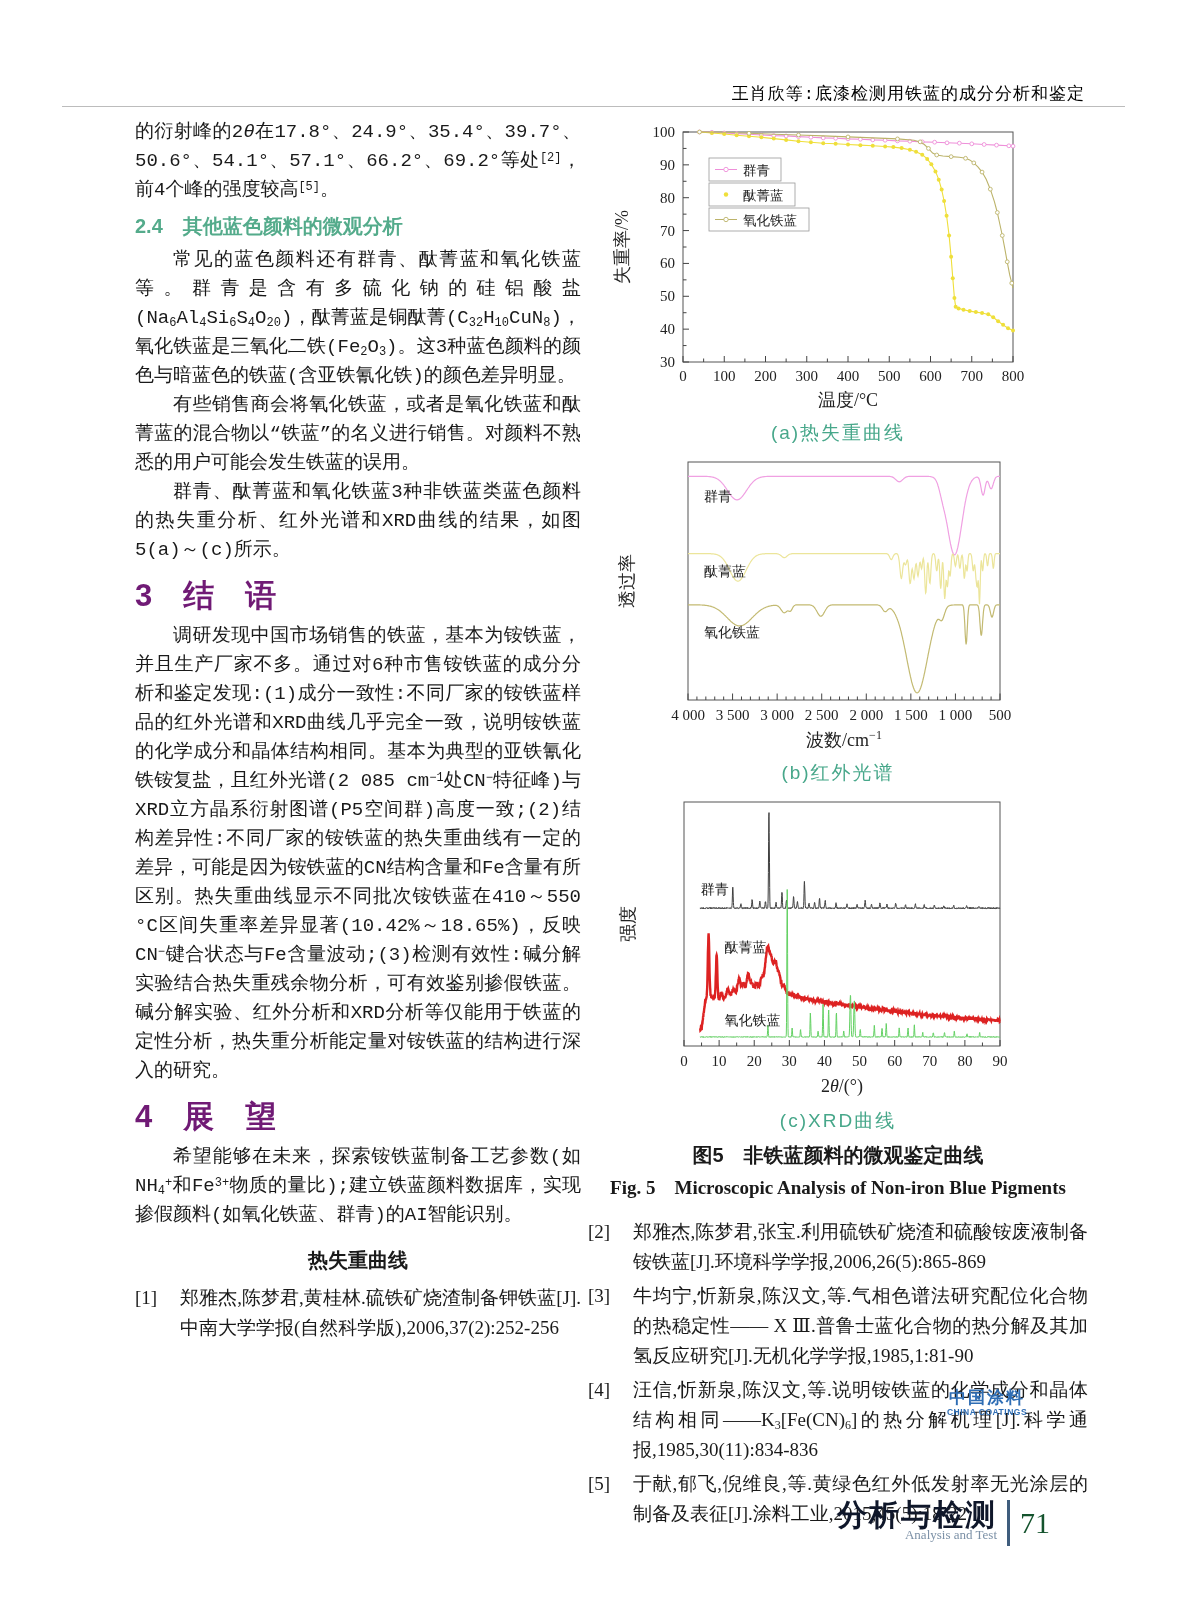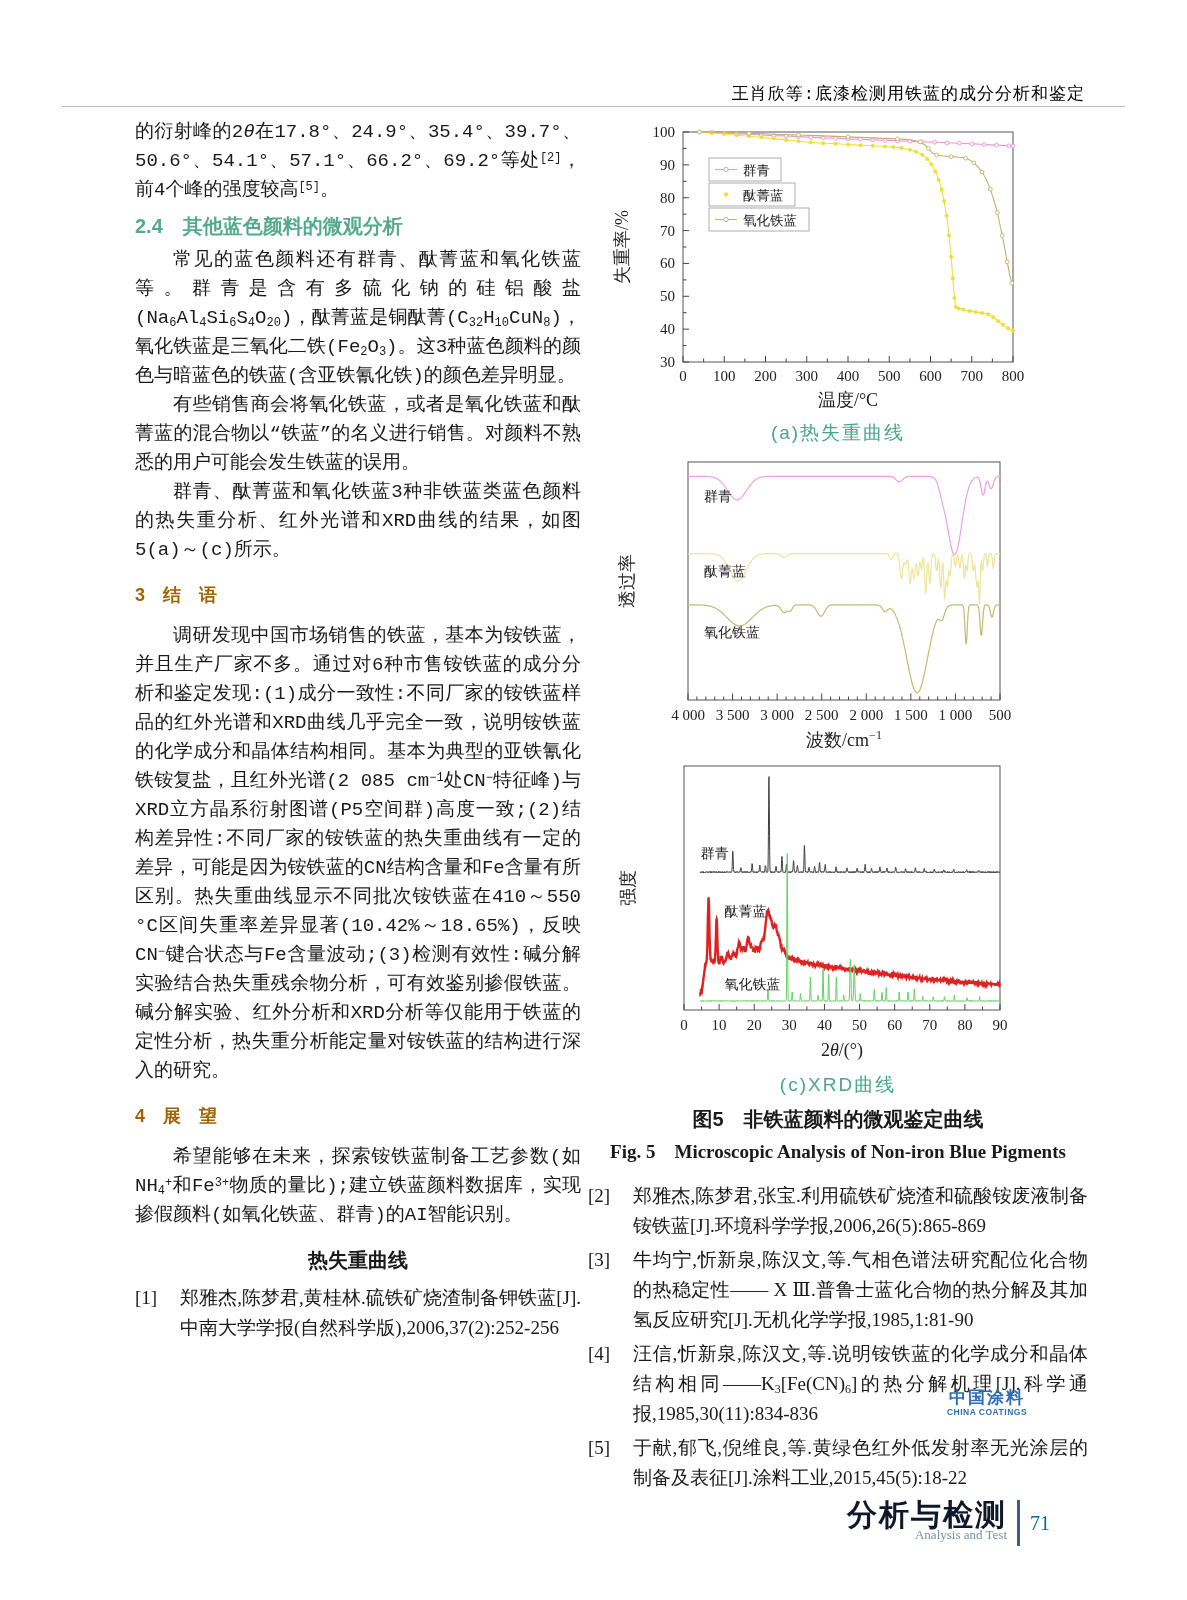--- a/index.html
+++ b/index.html
@@ -11,22 +11,22 @@
 
   .col-left{position:absolute;left:135px;top:118px;width:446px;font-size:19px;line-height:29px;text-align:justify;}
   .col-left p{margin:0;text-indent:2em;font-family:Liberation Mono, monospace;}
   .col-left p.no-indent{text-indent:0;}
   sup{font-size:12px;line-height:0;vertical-align:5px;}
   sub{font-size:12px;line-height:0;vertical-align:-3px;}
   .it{font-style:italic;}
 
   .h-sub{color:#54ab8b;font-family:"Liberation Sans","DejaVu Sans",sans-serif;
         font-weight:bold;font-size:20px;margin:7px 0 5px;}
-  .h-main{color:#a16207;font-family:"Liberation Sans","DejaVu Sans",sans-serif;
-        font-weight:bold;font-size:18px;margin:16px 0 12px;}
+  .h-main{color:#701a75;font-family:"Liberation Sans","DejaVu Sans",sans-serif;
+        font-weight:bold;font-size:31px;margin:16px 0 12px;}
   .refs-heading{text-align:center;font-family:"Liberation Sans","DejaVu Sans",sans-serif;
         font-weight:bold;font-size:20px;margin:16px 0 8px;text-indent:0;}
   .ref{position:relative;padding-left:45px;line-height:30px;margin-bottom:4px;}
   .ref .num{position:absolute;left:0;top:0;}
 
   .col-right{position:absolute;left:588px;top:122px;width:500px;}
   svg.chart{display:block;margin:0 auto;}
   .chart-cap{text-align:center;color:#47a78a;font-size:19px;letter-spacing:2px;
         font-family:"Liberation Sans","DejaVu Sans",sans-serif;margin:2px 0 8px;}
   .figcap-cn{text-align:center;font-weight:bold;font-size:20px;
@@ -38,21 +38,21 @@
         font-family:"Liberation Sans","DejaVu Sans",sans-serif;}
   .logo-cn{font-size:17px;font-weight:bold;letter-spacing:2px;line-height:19px;}
   .logo-en{font-size:8.5px;font-weight:bold;letter-spacing:0.5px;line-height:10px;}
 
   .footer{position:absolute;top:1500px;right:137px;display:flex;align-items:center;}
   .footer-txt{text-align:right;margin-right:10px;}
   .footer-cn{font-size:30px;font-weight:bold;color:#0f172a;letter-spacing:2px;
         font-family:"Liberation Sans","DejaVu Sans",sans-serif;line-height:24px;}
   .footer-en{font-size:13px;color:#7b90a6;line-height:16px;}
   .footer-bar{width:3px;height:46px;background:#3f5d7d;margin-right:10px;}
-  .footer-num{font-size:20px;color:#0369a1;}
+  .footer-num{font-size:30px;color:#14532d;}
 </style>
 </head>
 <body>
 
 <div class="page">
 
   <div class="running-head">王肖欣等:底漆检测用铁蓝的成分分析和鉴定</div>
   <div class="head-rule"></div>
 
   <div class="col-left">
@@ -279,20 +279,21 @@
         <line x1="108.91428571428571" y1="246" x2="108.91428571428571" y2="242.5" stroke="#444"></line>
         <text x="256" y="292" text-anchor="middle" font-size="18" fill="#222" font-family="'Liberation Serif','DejaVu Serif',serif"><tspan>波数/cm</tspan><tspan dy="-7" font-size="12">−1</tspan></text>
         <text x="0" y="0" font-size="18" text-anchor="middle" fill="#222" font-family="'Liberation Serif','DejaVu Serif',serif" transform="translate(45,127) rotate(-90)">透过率</text>
         <path d="M100.0 22.3L100.4 22.3L100.9 22.3L101.3 22.3L101.8 22.3L102.2 22.3L102.7 22.3L103.1 22.3L103.6 22.3L104.0 22.3L104.5 22.3L104.9 22.3L105.3 22.3L105.8 22.3L106.2 22.3L106.7 22.3L107.1 22.3L107.6 22.3L108.0 22.3L108.5 22.3L108.9 22.3L109.4 22.3L109.8 22.3L110.3 22.3L110.7 22.3L111.1 22.3L111.6 22.3L112.0 22.3L112.5 22.3L112.9 22.3L113.4 22.3L113.8 22.3L114.3 22.3L114.7 22.3L115.2 22.3L115.6 22.3L116.0 22.3L116.5 22.3L116.9 22.4L117.4 22.4L117.8 22.4L118.3 22.4L118.7 22.4L119.2 22.4L119.6 22.5L120.1 22.5L120.5 22.5L120.9 22.6L121.4 22.6L121.8 22.7L122.3 22.7L122.7 22.8L123.2 22.8L123.6 22.9L124.1 23.0L124.5 23.1L125.0 23.2L125.4 23.3L125.9 23.4L126.3 23.6L126.7 23.7L127.2 23.9L127.6 24.1L128.1 24.3L128.5 24.5L129.0 24.8L129.4 25.0L129.9 25.3L130.3 25.6L130.8 25.9L131.2 26.3L131.6 26.6L132.1 27.0L132.5 27.4L133.0 27.9L133.4 28.3L133.9 28.8L134.3 29.3L134.8 29.8L135.2 30.4L135.7 30.9L136.1 31.5L136.5 32.1L137.0 32.8L137.4 33.4L137.9 34.0L138.3 34.7L138.8 35.4L139.2 36.0L139.7 36.7L140.1 37.4L140.6 38.1L141.0 38.7L141.5 39.4L141.9 40.0L142.3 40.6L142.8 41.2L143.2 41.8L143.7 42.4L144.1 42.9L144.6 43.4L145.0 43.8L145.5 44.2L145.9 44.6L146.4 44.9L146.8 45.2L147.2 45.4L147.7 45.6L148.1 45.7L148.6 45.8L149.0 45.8L149.5 45.8L149.9 45.7L150.4 45.6L150.8 45.4L151.3 45.2L151.7 44.9L152.1 44.6L152.6 44.2L153.0 43.8L153.5 43.4L153.9 42.9L154.4 42.4L154.8 41.8L155.3 41.2L155.7 40.6L156.2 40.0L156.6 39.4L157.1 38.7L157.5 38.1L157.9 37.4L158.4 36.7L158.8 36.0L159.3 35.4L159.7 34.7L160.2 34.0L160.6 33.4L161.1 32.8L161.5 32.1L162.0 31.5L162.4 30.9L162.8 30.4L163.3 29.8L163.7 29.3L164.2 28.8L164.6 28.3L165.1 27.9L165.5 27.4L166.0 27.0L166.4 26.6L166.9 26.3L167.3 25.9L167.7 25.6L168.2 25.3L168.6 25.0L169.1 24.8L169.5 24.5L170.0 24.3L170.4 24.1L170.9 23.9L171.3 23.7L171.8 23.6L172.2 23.4L172.7 23.3L173.1 23.2L173.5 23.1L174.0 23.0L174.4 22.9L174.9 22.8L175.3 22.8L175.8 22.7L176.2 22.7L176.7 22.6L177.1 22.6L177.6 22.5L178.0 22.5L178.4 22.5L178.9 22.4L179.3 22.4L179.8 22.4L180.2 22.4L180.7 22.4L181.1 22.4L181.6 22.3L182.0 22.3L182.5 22.3L182.9 22.3L183.3 22.3L183.8 22.3L184.2 22.3L184.7 22.3L185.1 22.3L185.6 22.3L186.0 22.3L186.5 22.3L186.9 22.3L187.4 22.3L187.8 22.3L188.3 22.3L188.7 22.3L189.1 22.3L189.6 22.3L190.0 22.3L190.5 22.3L190.9 22.3L191.4 22.3L191.8 22.3L192.3 22.3L192.7 22.3L193.2 22.3L193.6 22.3L194.0 22.3L194.5 22.3L194.9 22.3L195.4 22.3L195.8 22.3L196.3 22.3L196.7 22.3L197.2 22.3L197.6 22.3L198.1 22.3L198.5 22.3L198.9 22.3L199.4 22.3L199.8 22.3L200.3 22.3L200.7 22.3L201.2 22.3L201.6 22.3L202.1 22.3L202.5 22.3L203.0 22.3L203.4 22.3L203.9 22.3L204.3 22.3L204.7 22.3L205.2 22.3L205.6 22.3L206.1 22.3L206.5 22.3L207.0 22.3L207.4 22.3L207.9 22.3L208.3 22.3L208.8 22.3L209.2 22.3L209.6 22.3L210.1 22.3L210.5 22.3L211.0 22.3L211.4 22.3L211.9 22.3L212.3 22.3L212.8 22.3L213.2 22.3L213.7 22.3L214.1 22.3L214.5 22.3L215.0 22.3L215.4 22.3L215.9 22.3L216.3 22.3L216.8 22.3L217.2 22.3L217.7 22.3L218.1 22.3L218.6 22.3L219.0 22.3L219.5 22.3L219.9 22.3L220.3 22.3L220.8 22.3L221.2 22.3L221.7 22.3L222.1 22.3L222.6 22.3L223.0 22.3L223.5 22.3L223.9 22.3L224.4 22.3L224.8 22.3L225.2 22.3L225.7 22.3L226.1 22.3L226.6 22.3L227.0 22.3L227.5 22.3L227.9 22.3L228.4 22.3L228.8 22.3L229.3 22.3L229.7 22.3L230.1 22.3L230.6 22.3L231.0 22.3L231.5 22.3L231.9 22.3L232.4 22.3L232.8 22.3L233.3 22.3L233.7 22.3L234.2 22.3L234.6 22.3L235.1 22.3L235.5 22.3L235.9 22.3L236.4 22.3L236.8 22.3L237.3 22.3L237.7 22.3L238.2 22.3L238.6 22.3L239.1 22.3L239.5 22.3L240.0 22.3L240.4 22.3L240.8 22.3L241.3 22.3L241.7 22.3L242.2 22.3L242.6 22.3L243.1 22.3L243.5 22.3L244.0 22.3L244.4 22.3L244.9 22.3L245.3 22.3L245.7 22.3L246.2 22.3L246.6 22.3L247.1 22.3L247.5 22.3L248.0 22.3L248.4 22.3L248.9 22.3L249.3 22.3L249.8 22.3L250.2 22.3L250.7 22.3L251.1 22.3L251.5 22.3L252.0 22.3L252.4 22.3L252.9 22.3L253.3 22.3L253.8 22.3L254.2 22.3L254.7 22.3L255.1 22.3L255.6 22.3L256.0 22.3L256.4 22.3L256.9 22.3L257.3 22.3L257.8 22.3L258.2 22.3L258.7 22.3L259.1 22.3L259.6 22.3L260.0 22.3L260.5 22.3L260.9 22.3L261.3 22.3L261.8 22.3L262.2 22.3L262.7 22.3L263.1 22.3L263.6 22.3L264.0 22.3L264.5 22.3L264.9 22.3L265.4 22.3L265.8 22.3L266.3 22.3L266.7 22.3L267.1 22.3L267.6 22.3L268.0 22.3L268.5 22.3L268.9 22.3L269.4 22.3L269.8 22.3L270.3 22.3L270.7 22.3L271.2 22.3L271.6 22.3L272.0 22.3L272.5 22.3L272.9 22.3L273.4 22.3L273.8 22.3L274.3 22.3L274.7 22.3L275.2 22.3L275.6 22.3L276.1 22.3L276.5 22.3L276.9 22.3L277.4 22.3L277.8 22.3L278.3 22.3L278.7 22.3L279.2 22.3L279.6 22.3L280.1 22.3L280.5 22.3L281.0 22.3L281.4 22.3L281.9 22.3L282.3 22.3L282.7 22.3L283.2 22.3L283.6 22.3L284.1 22.3L284.5 22.3L285.0 22.3L285.4 22.3L285.9 22.3L286.3 22.3L286.8 22.3L287.2 22.3L287.6 22.3L288.1 22.3L288.5 22.3L289.0 22.3L289.4 22.3L289.9 22.3L290.3 22.3L290.8 22.3L291.2 22.3L291.7 22.3L292.1 22.3L292.5 22.3L293.0 22.3L293.4 22.3L293.9 22.3L294.3 22.3L294.8 22.3L295.2 22.3L295.7 22.3L296.1 22.3L296.6 22.3L297.0 22.3L297.5 22.3L297.9 22.3L298.3 22.3L298.8 22.3L299.2 22.3L299.7 22.3L300.1 22.3L300.6 22.3L301.0 22.3L301.5 22.4L301.9 22.4L302.4 22.5L302.8 22.6L303.2 22.7L303.7 22.8L304.1 22.9L304.6 23.1L305.0 23.4L305.5 23.6L305.9 24.0L306.4 24.3L306.8 24.7L307.3 25.1L307.7 25.5L308.1 25.9L308.6 26.4L309.0 26.8L309.5 27.1L309.9 27.4L310.4 27.6L310.8 27.7L311.3 27.8L311.7 27.7L312.2 27.6L312.6 27.4L313.1 27.1L313.5 26.8L313.9 26.4L314.4 25.9L314.8 25.5L315.3 25.1L315.7 24.7L316.2 24.3L316.6 24.0L317.1 23.6L317.5 23.4L318.0 23.1L318.4 22.9L318.8 22.8L319.3 22.7L319.7 22.6L320.2 22.5L320.6 22.4L321.1 22.4L321.5 22.3L322.0 22.3L322.4 22.3L322.9 22.3L323.3 22.3L323.7 22.3L324.2 22.3L324.6 22.3L325.1 22.3L325.5 22.3L326.0 22.3L326.4 22.3L326.9 22.3L327.3 22.3L327.8 22.3L328.2 22.3L328.7 22.3L329.1 22.3L329.5 22.3L330.0 22.3L330.4 22.3L330.9 22.3L331.3 22.3L331.8 22.3L332.2 22.3L332.7 22.3L333.1 22.3L333.6 22.3L334.0 22.3L334.4 22.3L334.9 22.3L335.3 22.3L335.8 22.3L336.2 22.3L336.7 22.3L337.1 22.3L337.6 22.3L338.0 22.3L338.5 22.3L338.9 22.3L339.3 22.3L339.8 22.4L340.2 22.4L340.7 22.4L341.1 22.5L341.6 22.5L342.0 22.5L342.5 22.6L342.9 22.7L343.4 22.8L343.8 22.9L344.3 23.0L344.7 23.2L345.1 23.4L345.6 23.7L346.0 24.0L346.5 24.4L346.9 24.9L347.4 25.5L347.8 26.2L348.3 27.0L348.7 28.0L349.2 29.1L349.6 30.3L350.0 31.7L350.5 33.2L350.9 34.8L351.4 36.6L351.8 38.4L352.3 40.3L352.7 42.2L353.2 44.2L353.6 46.1L354.1 48.0L354.5 49.9L354.9 51.7L355.4 53.6L355.8 55.4L356.3 57.3L356.7 59.2L357.2 61.2L357.6 63.3L358.1 65.5L358.5 67.7L359.0 70.1L359.4 72.5L359.9 75.1L360.3 77.6L360.7 80.2L361.2 82.7L361.6 85.2L362.1 87.6L362.5 89.9L363.0 92.0L363.4 94.0L363.9 95.7L364.3 97.2L364.8 98.5L365.2 99.5L365.6 100.2L366.1 100.7L366.5 100.8L367.0 100.7L367.4 100.2L367.9 99.5L368.3 98.5L368.8 97.2L369.2 95.7L369.7 93.9L370.1 91.9L370.5 89.7L371.0 87.3L371.4 84.8L371.9 82.1L372.3 79.3L372.8 76.5L373.2 73.6L373.7 70.7L374.1 67.8L374.6 64.8L375.0 62.0L375.5 59.2L375.9 56.4L376.3 53.7L376.8 51.2L377.2 48.7L377.7 46.4L378.1 44.2L378.6 42.1L379.0 40.1L379.5 38.3L379.9 36.6L380.4 35.0L380.8 33.6L381.2 32.3L381.7 31.1L382.1 30.0L382.6 29.1L383.0 28.2L383.5 27.4L383.9 26.7L384.4 26.1L384.8 25.6L385.3 25.1L385.7 24.7L386.1 24.3L386.6 24.0L387.0 23.7L387.5 23.5L387.9 23.3L388.4 23.2L388.8 23.1L389.3 23.2L389.7 23.3L390.2 23.7L390.6 24.2L391.1 25.1L391.5 26.4L391.9 28.1L392.4 30.2L392.8 32.6L393.3 35.1L393.7 37.5L394.2 39.4L394.6 40.7L395.1 41.2L395.5 40.7L396.0 39.5L396.4 37.6L396.8 35.3L397.3 32.9L397.7 30.8L398.2 29.0L398.6 27.9L399.1 27.3L399.5 27.3L400.0 27.9L400.4 28.9L400.9 30.1L401.3 31.5L401.7 32.8L402.2 33.9L402.6 34.6L403.1 34.9L403.5 34.6L404.0 33.9L404.4 32.7L404.9 31.3L405.3 29.8L405.8 28.3L406.2 26.9L406.7 25.7L407.1 24.7L407.5 23.9L408.0 23.3L408.4 22.9L408.9 22.7L409.3 22.5L409.8 22.4L410.2 22.3L410.7 22.3L411.1 22.3L411.6 22.3L412.0 22.3" fill="none" stroke="#f0a0e2" stroke-width="1.2"></path>
         <text x="116.04571428571428" y="47.27" font-size="14" text-anchor="start" fill="#222" font-family="'Liberation Serif','DejaVu Serif',serif">群青</text>
         <path d="M100.0 99.6L100.4 99.6L100.9 99.6L101.3 99.6L101.8 99.6L102.2 99.6L102.7 99.6L103.1 99.6L103.6 99.6L104.0 99.6L104.5 99.6L104.9 99.6L105.3 99.6L105.8 99.6L106.2 99.6L106.7 99.6L107.1 99.6L107.6 99.6L108.0 99.6L108.5 99.6L108.9 99.6L109.4 99.6L109.8 99.6L110.3 99.6L110.7 99.6L111.1 99.6L111.6 99.6L112.0 99.6L112.5 99.6L112.9 99.6L113.4 99.6L113.8 99.6L114.3 99.6L114.7 99.6L115.2 99.6L115.6 99.6L116.0 99.6L116.5 99.6L116.9 99.6L117.4 99.6L117.8 99.6L118.3 99.6L118.7 99.6L119.2 99.7L119.6 99.7L120.1 99.7L120.5 99.7L120.9 99.7L121.4 99.7L121.8 99.7L122.3 99.7L122.7 99.7L123.2 99.8L123.6 99.8L124.1 99.8L124.5 99.9L125.0 99.9L125.4 99.9L125.9 100.0L126.3 100.1L126.7 100.1L127.2 100.2L127.6 100.3L128.1 100.4L128.5 100.5L129.0 100.7L129.4 100.8L129.9 101.0L130.3 101.2L130.8 101.4L131.2 101.7L131.6 101.9L132.1 102.2L132.5 102.5L133.0 102.9L133.4 103.3L133.9 103.7L134.3 104.1L134.8 104.6L135.2 105.1L135.7 105.7L136.1 106.3L136.5 106.9L137.0 107.6L137.4 108.2L137.9 109.0L138.3 109.7L138.8 110.5L139.2 111.4L139.7 112.2L140.1 113.1L140.6 113.9L141.0 114.8L141.5 115.7L141.9 116.7L142.3 117.6L142.8 118.5L143.2 119.3L143.7 120.2L144.1 121.0L144.6 121.8L145.0 122.6L145.5 123.3L145.9 124.0L146.4 124.6L146.8 125.2L147.2 125.7L147.7 126.1L148.1 126.5L148.6 126.8L149.0 127.0L149.5 127.1L149.9 127.1L150.4 127.1L150.8 127.0L151.3 126.8L151.7 126.5L152.1 126.1L152.6 125.7L153.0 125.2L153.5 124.6L153.9 124.0L154.4 123.3L154.8 122.6L155.3 121.8L155.7 121.0L156.2 120.2L156.6 119.3L157.1 118.5L157.5 117.6L157.9 116.7L158.4 115.7L158.8 114.8L159.3 113.9L159.7 113.1L160.2 112.2L160.6 111.4L161.1 110.5L161.5 109.7L162.0 109.0L162.4 108.2L162.8 107.6L163.3 106.9L163.7 106.3L164.2 105.7L164.6 105.1L165.1 104.6L165.5 104.1L166.0 103.7L166.4 103.3L166.9 102.9L167.3 102.5L167.7 102.2L168.2 101.9L168.6 101.7L169.1 101.4L169.5 101.2L170.0 101.0L170.4 100.8L170.9 100.7L171.3 100.5L171.8 100.4L172.2 100.3L172.7 100.2L173.1 100.1L173.5 100.1L174.0 100.0L174.4 99.9L174.9 99.9L175.3 99.9L175.8 99.8L176.2 99.8L176.7 99.8L177.1 99.7L177.6 99.7L178.0 99.7L178.4 99.7L178.9 99.7L179.3 99.7L179.8 99.7L180.2 99.7L180.7 99.7L181.1 99.6L181.6 99.6L182.0 99.6L182.5 99.6L182.9 99.6L183.3 99.6L183.8 99.6L184.2 99.6L184.7 99.6L185.1 99.6L185.6 99.6L186.0 99.6L186.5 99.6L186.9 99.6L187.4 99.7L187.8 99.7L188.3 99.7L188.7 99.7L189.1 99.8L189.6 99.9L190.0 100.0L190.5 100.1L190.9 100.3L191.4 100.5L191.8 100.8L192.3 101.1L192.7 101.4L193.2 101.8L193.6 102.2L194.0 102.6L194.5 102.9L194.9 103.2L195.4 103.4L195.8 103.6L196.3 103.6L196.7 103.6L197.2 103.4L197.6 103.2L198.1 102.9L198.5 102.6L198.9 102.2L199.4 101.8L199.8 101.4L200.3 101.1L200.7 100.8L201.2 100.5L201.6 100.3L202.1 100.1L202.5 100.0L203.0 99.9L203.4 99.8L203.9 99.7L204.3 99.7L204.7 99.7L205.2 99.7L205.6 99.6L206.1 99.6L206.5 99.6L207.0 99.6L207.4 99.6L207.9 99.6L208.3 99.6L208.8 99.6L209.2 99.6L209.6 99.6L210.1 99.6L210.5 99.6L211.0 99.6L211.4 99.6L211.9 99.6L212.3 99.6L212.8 99.6L213.2 99.6L213.7 99.6L214.1 99.6L214.5 99.6L215.0 99.6L215.4 99.6L215.9 99.6L216.3 99.6L216.8 99.6L217.2 99.6L217.7 99.6L218.1 99.6L218.6 99.6L219.0 99.6L219.5 99.6L219.9 99.6L220.3 99.6L220.8 99.6L221.2 99.6L221.7 99.6L222.1 99.6L222.6 99.6L223.0 99.6L223.5 99.6L223.9 99.6L224.4 99.6L224.8 99.6L225.2 99.6L225.7 99.6L226.1 99.6L226.6 99.6L227.0 99.6L227.5 99.6L227.9 99.6L228.4 99.6L228.8 99.6L229.3 99.6L229.7 99.6L230.1 99.6L230.6 99.6L231.0 99.6L231.5 99.6L231.9 99.6L232.4 99.6L232.8 99.6L233.3 99.6L233.7 99.6L234.2 99.6L234.6 99.6L235.1 99.6L235.5 99.6L235.9 99.6L236.4 99.6L236.8 99.6L237.3 99.6L237.7 99.6L238.2 99.6L238.6 99.6L239.1 99.6L239.5 99.6L240.0 99.6L240.4 99.6L240.8 99.6L241.3 99.6L241.7 99.6L242.2 99.6L242.6 99.6L243.1 99.6L243.5 99.6L244.0 99.6L244.4 99.6L244.9 99.6L245.3 99.6L245.7 99.6L246.2 99.6L246.6 99.6L247.1 99.6L247.5 99.6L248.0 99.6L248.4 99.6L248.9 99.6L249.3 99.6L249.8 99.6L250.2 99.6L250.7 99.6L251.1 99.6L251.5 99.6L252.0 99.6L252.4 99.6L252.9 99.6L253.3 99.6L253.8 99.6L254.2 99.6L254.7 99.6L255.1 99.6L255.6 99.6L256.0 99.6L256.4 99.6L256.9 99.6L257.3 99.6L257.8 99.6L258.2 99.6L258.7 99.6L259.1 99.6L259.6 99.6L260.0 99.6L260.5 99.6L260.9 99.6L261.3 99.6L261.8 99.6L262.2 99.6L262.7 99.6L263.1 99.6L263.6 99.6L264.0 99.6L264.5 99.6L264.9 99.6L265.4 99.6L265.8 99.6L266.3 99.6L266.7 99.6L267.1 99.6L267.6 99.6L268.0 99.6L268.5 99.6L268.9 99.6L269.4 99.6L269.8 99.6L270.3 99.6L270.7 99.6L271.2 99.6L271.6 99.6L272.0 99.6L272.5 99.6L272.9 99.6L273.4 99.6L273.8 99.6L274.3 99.6L274.7 99.6L275.2 99.6L275.6 99.6L276.1 99.6L276.5 99.6L276.9 99.6L277.4 99.6L277.8 99.6L278.3 99.6L278.7 99.6L279.2 99.6L279.6 99.6L280.1 99.6L280.5 99.6L281.0 99.6L281.4 99.6L281.9 99.6L282.3 99.6L282.7 99.6L283.2 99.6L283.6 99.6L284.1 99.6L284.5 99.6L285.0 99.6L285.4 99.6L285.9 99.6L286.3 99.6L286.8 99.6L287.2 99.6L287.6 99.6L288.1 99.6L288.5 99.6L289.0 99.6L289.4 99.6L289.9 99.6L290.3 99.6L290.8 99.6L291.2 99.6L291.7 99.6L292.1 99.6L292.5 99.6L293.0 99.6L293.4 99.6L293.9 99.6L294.3 99.6L294.8 99.6L295.2 99.6L295.7 99.6L296.1 99.6L296.6 99.6L297.0 99.6L297.5 99.6L297.9 99.6L298.3 99.7L298.8 99.7L299.2 99.9L299.7 100.1L300.1 100.5L300.6 101.1L301.0 101.8L301.5 102.8L301.9 103.8L302.4 104.7L302.8 105.4L303.2 105.6L303.7 105.4L304.1 104.7L304.6 103.8L305.0 102.8L305.5 101.8L305.9 101.1L306.4 100.5L306.8 100.1L307.3 99.9L307.7 99.7L308.1 99.7L308.6 99.7L309.0 99.9L309.5 100.2L309.9 100.9L310.4 102.3L310.8 104.6L311.3 108.0L311.7 112.4L312.2 117.3L312.6 121.5L313.1 124.2L313.5 124.5L313.9 122.4L314.4 118.7L314.8 114.5L315.3 111.1L315.7 109.2L316.2 108.9L316.6 109.7L317.1 110.6L317.5 110.9L318.0 110.2L318.4 108.6L318.8 106.9L319.3 106.0L319.7 106.8L320.2 109.7L320.6 114.7L321.1 120.8L321.5 126.2L322.0 129.4L322.4 129.1L322.9 125.8L323.3 120.8L323.7 116.6L324.2 114.9L324.6 116.3L325.1 120.0L325.5 123.6L326.0 125.0L326.4 123.0L326.9 118.5L327.3 113.5L327.8 110.2L328.2 109.8L328.7 112.4L329.1 116.7L329.5 120.6L330.0 122.2L330.4 120.5L330.9 116.4L331.3 111.8L331.8 108.7L332.2 108.4L332.7 110.6L333.1 113.6L333.6 114.8L334.0 113.1L334.4 109.4L334.9 105.9L335.3 104.5L335.8 106.6L336.2 112.8L336.7 122.5L337.1 132.7L337.6 139.0L338.0 138.3L338.5 130.9L338.9 120.7L339.3 112.3L339.8 108.5L340.2 110.0L340.7 115.7L341.1 123.1L341.6 128.6L342.0 129.2L342.5 124.4L342.9 116.7L343.4 109.3L343.8 104.2L344.3 101.4L344.7 100.2L345.1 99.8L345.6 99.7L346.0 100.0L346.5 100.7L346.9 102.6L347.4 106.1L347.8 110.8L348.3 115.3L348.7 117.1L349.2 115.3L349.6 111.0L350.0 106.7L350.5 104.8L350.9 106.6L351.4 112.8L351.8 122.1L352.3 131.0L352.7 134.6L353.2 131.0L353.6 122.3L354.1 113.3L354.5 108.3L354.9 109.4L355.4 116.8L355.8 128.6L356.3 140.0L356.7 144.9L357.2 141.2L357.6 132.7L358.1 126.5L358.5 126.7L359.0 131.1L359.4 133.2L359.9 129.3L360.3 122.1L360.7 117.1L361.2 117.4L361.6 120.8L362.1 122.5L362.5 119.5L363.0 113.1L363.4 106.8L363.9 102.6L364.3 100.6L364.8 100.1L365.2 100.5L365.6 101.7L366.1 104.2L366.5 107.6L367.0 110.8L367.4 112.1L367.9 110.8L368.3 107.6L368.8 104.3L369.2 101.9L369.7 101.0L370.1 101.8L370.5 104.4L371.0 108.6L371.4 112.8L371.9 114.6L372.3 112.8L372.8 108.6L373.2 104.4L373.7 101.8L374.1 101.3L374.6 103.0L375.0 107.6L375.5 114.6L375.9 121.6L376.3 124.7L376.8 121.9L377.2 115.7L377.7 111.2L378.1 111.6L378.6 115.4L379.0 117.4L379.5 114.4L379.9 108.4L380.4 103.3L380.8 100.7L381.2 99.9L381.7 99.7L382.1 99.7L382.6 99.8L383.0 100.4L383.5 101.9L383.9 105.2L384.4 110.1L384.8 115.0L385.3 117.2L385.7 115.5L386.1 112.0L386.6 110.5L387.0 113.2L387.5 118.9L387.9 124.4L388.4 128.8L388.8 132.2L389.3 132.9L389.7 129.2L390.2 126.3L390.6 131.7L391.1 143.9L391.5 150.1L391.9 141.8L392.4 124.8L392.8 111.2L393.3 106.4L393.7 109.0L394.2 114.4L394.6 117.1L395.1 114.3L395.5 108.4L396.0 103.3L396.4 100.7L396.8 99.9L397.3 99.8L397.7 100.4L398.2 102.2L398.6 105.9L399.1 110.1L399.5 112.1L400.0 110.1L400.4 105.9L400.9 102.2L401.3 100.4L401.7 99.8L402.2 99.7L402.6 99.7L403.1 99.8L403.5 100.6L404.0 102.8L404.4 107.1L404.9 112.2L405.3 114.6L405.8 112.2L406.2 107.1L406.7 102.8L407.1 100.6L407.5 99.8L408.0 99.7L408.4 99.6L408.9 99.6L409.3 99.6L409.8 99.6L410.2 99.6L410.7 99.6L411.1 99.6L411.6 99.6L412.0 99.6" fill="none" stroke="#ece59a" stroke-width="1.2"></path>
         <text x="116.04571428571428" y="122.24" font-size="14" text-anchor="start" fill="#222" font-family="'Liberation Serif','DejaVu Serif',serif">酞菁蓝</text>
         <path d="M100.0 150.8L100.4 150.8L100.9 150.8L101.3 150.8L101.8 150.8L102.2 150.8L102.7 150.8L103.1 150.8L103.6 150.8L104.0 150.8L104.5 150.8L104.9 150.8L105.3 150.8L105.8 150.8L106.2 150.8L106.7 150.8L107.1 150.8L107.6 150.8L108.0 150.9L108.5 150.9L108.9 150.9L109.4 150.9L109.8 150.9L110.3 150.9L110.7 150.9L111.1 150.9L111.6 150.9L112.0 150.9L112.5 151.0L112.9 151.0L113.4 151.0L113.8 151.0L114.3 151.1L114.7 151.1L115.2 151.1L115.6 151.2L116.0 151.2L116.5 151.2L116.9 151.3L117.4 151.3L117.8 151.4L118.3 151.4L118.7 151.5L119.2 151.6L119.6 151.6L120.1 151.7L120.5 151.8L120.9 151.9L121.4 152.0L121.8 152.1L122.3 152.2L122.7 152.3L123.2 152.4L123.6 152.6L124.1 152.7L124.5 152.9L125.0 153.0L125.4 153.2L125.9 153.4L126.3 153.6L126.7 153.8L127.2 154.0L127.6 154.2L128.1 154.5L128.5 154.7L129.0 155.0L129.4 155.2L129.9 155.5L130.3 155.8L130.8 156.1L131.2 156.4L131.6 156.8L132.1 157.1L132.5 157.5L133.0 157.8L133.4 158.2L133.9 158.6L134.3 159.0L134.8 159.4L135.2 159.8L135.7 160.2L136.1 160.6L136.5 161.1L137.0 161.5L137.4 161.9L137.9 162.4L138.3 162.8L138.8 163.3L139.2 163.7L139.7 164.2L140.1 164.7L140.6 165.1L141.0 165.5L141.5 166.0L141.9 166.4L142.3 166.8L142.8 167.3L143.2 167.7L143.7 168.1L144.1 168.4L144.6 168.8L145.0 169.2L145.5 169.5L145.9 169.8L146.4 170.1L146.8 170.4L147.2 170.7L147.7 170.9L148.1 171.1L148.6 171.3L149.0 171.5L149.5 171.6L149.9 171.7L150.4 171.8L150.8 171.9L151.3 171.9L151.7 171.9L152.1 171.9L152.6 171.9L153.0 171.8L153.5 171.7L153.9 171.6L154.4 171.5L154.8 171.3L155.3 171.1L155.7 170.9L156.2 170.7L156.6 170.4L157.1 170.1L157.5 169.8L157.9 169.5L158.4 169.2L158.8 168.8L159.3 168.4L159.7 168.1L160.2 167.7L160.6 167.3L161.1 166.8L161.5 166.4L162.0 166.0L162.4 165.5L162.8 165.1L163.3 164.7L163.7 164.2L164.2 163.7L164.6 163.3L165.1 162.8L165.5 162.4L166.0 161.9L166.4 161.5L166.9 161.1L167.3 160.6L167.7 160.2L168.2 159.8L168.6 159.4L169.1 159.0L169.5 158.6L170.0 158.2L170.4 157.8L170.9 157.5L171.3 157.1L171.8 156.8L172.2 156.4L172.7 156.1L173.1 155.8L173.5 155.5L174.0 155.2L174.4 155.0L174.9 154.7L175.3 154.5L175.8 154.2L176.2 154.0L176.7 153.8L177.1 153.6L177.6 153.4L178.0 153.2L178.4 153.0L178.9 152.9L179.3 152.7L179.8 152.6L180.2 152.4L180.7 152.3L181.1 152.2L181.6 152.1L182.0 152.0L182.5 151.9L182.9 151.8L183.3 151.7L183.8 151.6L184.2 151.6L184.7 151.5L185.1 151.4L185.6 151.4L186.0 151.4L186.5 151.3L186.9 151.3L187.4 151.3L187.8 151.4L188.3 151.4L188.7 151.5L189.1 151.7L189.6 151.9L190.0 152.1L190.5 152.4L190.9 152.8L191.4 153.3L191.8 153.8L192.3 154.4L192.7 155.1L193.2 155.8L193.6 156.4L194.0 157.0L194.5 157.6L194.9 158.1L195.4 158.5L195.8 158.7L196.3 158.8L196.7 158.7L197.2 158.5L197.6 158.3L198.1 157.9L198.5 157.6L198.9 157.2L199.4 157.0L199.8 156.9L200.3 157.0L200.7 157.1L201.2 157.3L201.6 157.4L202.1 157.4L202.5 157.2L203.0 156.8L203.4 156.1L203.9 155.4L204.3 154.5L204.7 153.7L205.2 152.9L205.6 152.3L206.1 151.8L206.5 151.4L207.0 151.2L207.4 151.0L207.9 150.9L208.3 150.9L208.8 150.8L209.2 150.8L209.6 150.8L210.1 150.8L210.5 150.8L211.0 150.8L211.4 150.8L211.9 150.8L212.3 150.8L212.8 150.8L213.2 150.8L213.7 150.8L214.1 150.8L214.5 150.8L215.0 150.8L215.4 150.8L215.9 150.8L216.3 150.8L216.8 150.8L217.2 150.8L217.7 150.8L218.1 150.8L218.6 150.8L219.0 150.8L219.5 150.8L219.9 150.8L220.3 150.8L220.8 150.9L221.2 150.9L221.7 150.9L222.1 151.0L222.6 151.1L223.0 151.2L223.5 151.3L223.9 151.5L224.4 151.7L224.8 152.0L225.2 152.3L225.7 152.7L226.1 153.2L226.6 153.7L227.0 154.3L227.5 155.0L227.9 155.7L228.4 156.5L228.8 157.3L229.3 158.1L229.7 158.9L230.1 159.7L230.6 160.4L231.0 161.0L231.5 161.6L231.9 161.9L232.4 162.2L232.8 162.2L233.3 162.2L233.7 161.9L234.2 161.6L234.6 161.0L235.1 160.4L235.5 159.7L235.9 158.9L236.4 158.1L236.8 157.3L237.3 156.5L237.7 155.7L238.2 155.0L238.6 154.3L239.1 153.7L239.5 153.2L240.0 152.7L240.4 152.3L240.8 152.0L241.3 151.7L241.7 151.5L242.2 151.3L242.6 151.2L243.1 151.1L243.5 151.0L244.0 150.9L244.4 150.9L244.9 150.9L245.3 150.8L245.7 150.8L246.2 150.8L246.6 150.8L247.1 150.8L247.5 150.8L248.0 150.8L248.4 150.8L248.9 150.8L249.3 150.8L249.8 150.8L250.2 150.8L250.7 150.8L251.1 150.8L251.5 150.8L252.0 150.8L252.4 150.8L252.9 150.8L253.3 150.8L253.8 150.8L254.2 150.8L254.7 150.8L255.1 150.8L255.6 150.8L256.0 150.8L256.4 150.8L256.9 150.8L257.3 150.8L257.8 150.8L258.2 150.8L258.7 150.8L259.1 150.8L259.6 150.8L260.0 150.8L260.5 150.8L260.9 150.8L261.3 150.8L261.8 150.8L262.2 150.8L262.7 150.8L263.1 150.8L263.6 150.8L264.0 150.8L264.5 150.8L264.9 150.8L265.4 150.8L265.8 150.8L266.3 150.8L266.7 150.8L267.1 150.8L267.6 150.8L268.0 150.8L268.5 150.8L268.9 150.8L269.4 150.8L269.8 150.8L270.3 150.8L270.7 150.8L271.2 150.8L271.6 150.8L272.0 150.8L272.5 150.8L272.9 150.8L273.4 150.8L273.8 150.8L274.3 150.8L274.7 150.8L275.2 150.8L275.6 150.8L276.1 150.8L276.5 150.8L276.9 150.8L277.4 150.8L277.8 150.8L278.3 150.8L278.7 150.8L279.2 150.8L279.6 150.8L280.1 150.8L280.5 150.8L281.0 150.8L281.4 150.8L281.9 150.8L282.3 150.8L282.7 150.8L283.2 150.8L283.6 150.8L284.1 150.8L284.5 150.8L285.0 150.8L285.4 150.8L285.9 150.8L286.3 150.8L286.8 150.8L287.2 150.8L287.6 150.8L288.1 150.8L288.5 150.9L289.0 150.9L289.4 150.9L289.9 151.0L290.3 151.1L290.8 151.2L291.2 151.4L291.7 151.6L292.1 151.9L292.5 152.3L293.0 152.8L293.4 153.3L293.9 154.0L294.3 154.6L294.8 155.4L295.2 156.0L295.7 156.7L296.1 157.2L296.6 157.5L297.0 157.7L297.5 157.7L297.9 157.6L298.3 157.3L298.8 156.9L299.2 156.4L299.7 155.9L300.1 155.5L300.6 155.1L301.0 154.8L301.5 154.7L301.9 154.6L302.4 154.7L302.8 154.8L303.2 155.1L303.7 155.4L304.1 155.9L304.6 156.3L305.0 156.9L305.5 157.5L305.9 158.2L306.4 158.9L306.8 159.7L307.3 160.5L307.7 161.4L308.1 162.4L308.6 163.4L309.0 164.5L309.5 165.7L309.9 166.9L310.4 168.2L310.8 169.6L311.3 171.1L311.7 172.6L312.2 174.2L312.6 175.9L313.1 177.6L313.5 179.4L313.9 181.3L314.4 183.2L314.8 185.2L315.3 187.2L315.7 189.3L316.2 191.5L316.6 193.7L317.1 195.9L317.5 198.1L318.0 200.4L318.4 202.7L318.8 205.0L319.3 207.3L319.7 209.5L320.2 211.8L320.6 214.0L321.1 216.2L321.5 218.3L322.0 220.4L322.4 222.4L322.9 224.4L323.3 226.2L323.7 228.0L324.2 229.6L324.6 231.1L325.1 232.5L325.5 233.8L326.0 235.0L326.4 236.0L326.9 236.9L327.3 237.6L327.8 238.1L328.2 238.5L328.7 238.8L329.1 238.9L329.5 238.8L330.0 238.5L330.4 238.1L330.9 237.6L331.3 236.9L331.8 236.0L332.2 235.0L332.7 233.8L333.1 232.5L333.6 231.1L334.0 229.6L334.4 228.0L334.9 226.2L335.3 224.4L335.8 222.4L336.2 220.4L336.7 218.3L337.1 216.2L337.6 214.0L338.0 211.8L338.5 209.5L338.9 207.3L339.3 205.0L339.8 202.7L340.2 200.4L340.7 198.1L341.1 195.9L341.6 193.7L342.0 191.5L342.5 189.3L342.9 187.2L343.4 185.2L343.8 183.2L344.3 181.3L344.7 179.4L345.1 177.6L345.6 175.9L346.0 174.3L346.5 172.7L346.9 171.3L347.4 169.9L347.8 168.7L348.3 167.7L348.7 166.8L349.2 166.1L349.6 165.6L350.0 165.4L350.5 165.3L350.9 165.4L351.4 165.7L351.8 166.0L352.3 166.4L352.7 166.7L353.2 166.8L353.6 166.7L354.1 166.3L354.5 165.7L354.9 164.7L355.4 163.6L355.8 162.3L356.3 160.8L356.7 159.4L357.2 158.0L357.6 156.7L358.1 155.6L358.5 154.6L359.0 153.8L359.4 153.2L359.9 152.7L360.3 152.3L360.7 152.0L361.2 151.7L361.6 151.6L362.1 151.4L362.5 151.3L363.0 151.3L363.4 151.2L363.9 151.1L364.3 151.1L364.8 151.0L365.2 151.0L365.6 151.0L366.1 151.0L366.5 150.9L367.0 150.9L367.4 150.9L367.9 150.9L368.3 150.9L368.8 150.9L369.2 150.9L369.7 150.8L370.1 150.8L370.5 150.8L371.0 150.8L371.4 150.8L371.9 150.8L372.3 150.8L372.8 150.8L373.2 150.8L373.7 150.8L374.1 150.9L374.6 151.1L375.0 151.7L375.5 153.3L375.9 156.6L376.3 162.3L376.8 170.6L377.2 179.9L377.7 187.5L378.1 190.4L378.6 187.5L379.0 179.9L379.5 170.6L379.9 162.3L380.4 156.6L380.8 153.3L381.2 151.7L381.7 151.1L382.1 150.9L382.6 150.8L383.0 150.8L383.5 150.8L383.9 150.8L384.4 150.8L384.8 150.8L385.3 150.8L385.7 150.8L386.1 150.8L386.6 150.8L387.0 150.8L387.5 150.8L387.9 150.8L388.4 150.8L388.8 150.9L389.3 151.0L389.7 151.4L390.2 152.2L390.6 154.0L391.1 157.3L391.5 162.1L391.9 168.4L392.4 174.8L392.8 179.8L393.3 181.6L393.7 179.8L394.2 174.8L394.6 168.4L395.1 162.1L395.5 157.3L396.0 154.0L396.4 152.2L396.8 151.4L397.3 151.0L397.7 150.9L398.2 150.8L398.6 150.8L399.1 150.9L399.5 151.0L400.0 151.3L400.4 151.8L400.9 152.5L401.3 153.7L401.7 155.3L402.2 157.3L402.6 159.4L403.1 161.3L403.5 162.6L404.0 163.1L404.4 162.6L404.9 161.3L405.3 159.4L405.8 157.3L406.2 155.3L406.7 153.7L407.1 152.5L407.5 151.8L408.0 151.3L408.4 151.0L408.9 150.9L409.3 150.8L409.8 150.8L410.2 150.8L410.7 150.8L411.1 150.8L411.6 150.8L412.0 150.8" fill="none" stroke="#c3ba72" stroke-width="1.2"></path>
         <text x="116.04571428571428" y="182.93" font-size="14" text-anchor="start" fill="#222" font-family="'Liberation Serif','DejaVu Serif',serif">氧化铁蓝</text>
       </svg>
+    <div class="chart-cap">(b)红外光谱</div>
 
     <svg class="chart" viewBox="0 0 500 312" width="500" height="312">
         <rect x="96" y="8" width="316" height="244" fill="none" stroke="#555" stroke-width="1"></rect>
         <line x1="96" y1="252" x2="96" y2="246" stroke="#444"></line>
         <text x="96" y="272" font-size="15" text-anchor="middle" fill="#222" font-family="'Liberation Serif','DejaVu Serif',serif">0</text>
         <line x1="131.11111111111111" y1="252" x2="131.11111111111111" y2="246" stroke="#444"></line>
         <text x="131.11111111111111" y="272" font-size="15" text-anchor="middle" fill="#222" font-family="'Liberation Serif','DejaVu Serif',serif">10</text>
         <line x1="166.22222222222223" y1="252" x2="166.22222222222223" y2="246" stroke="#444"></line>
         <text x="166.22222222222223" y="272" font-size="15" text-anchor="middle" fill="#222" font-family="'Liberation Serif','DejaVu Serif',serif">20</text>
         <line x1="201.33333333333331" y1="252" x2="201.33333333333331" y2="246" stroke="#444"></line>

